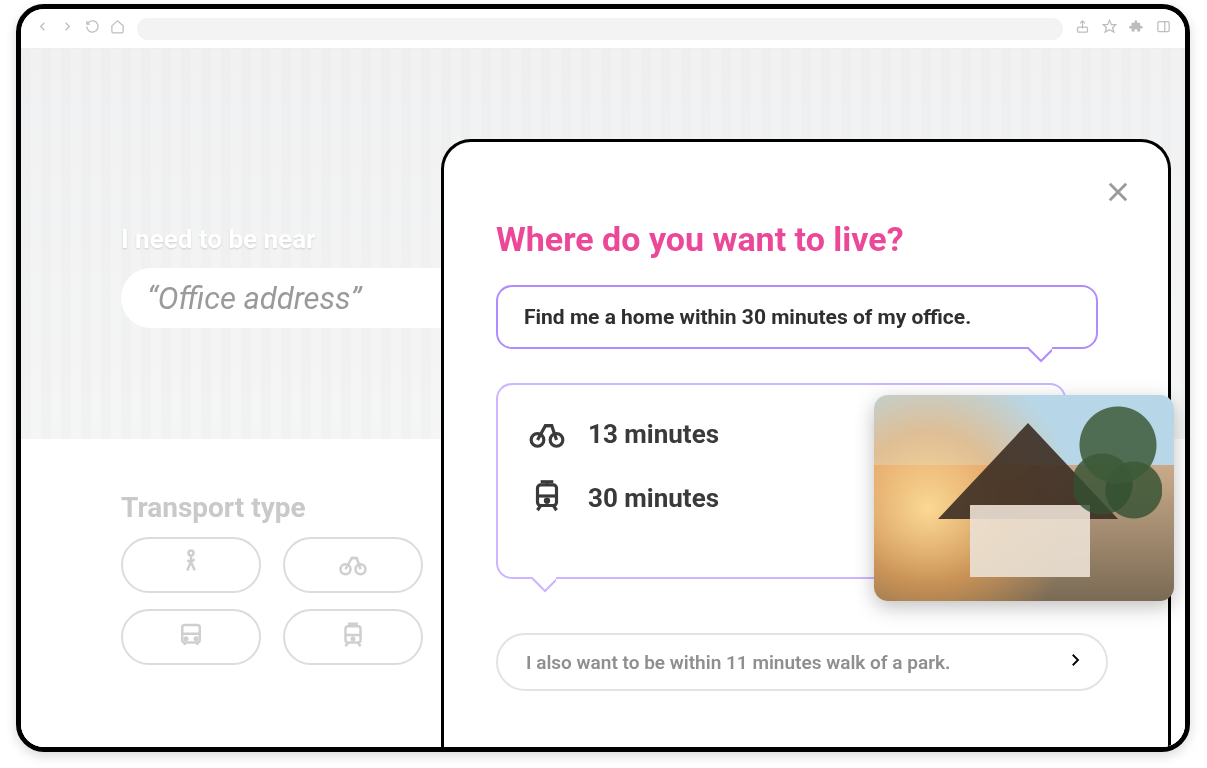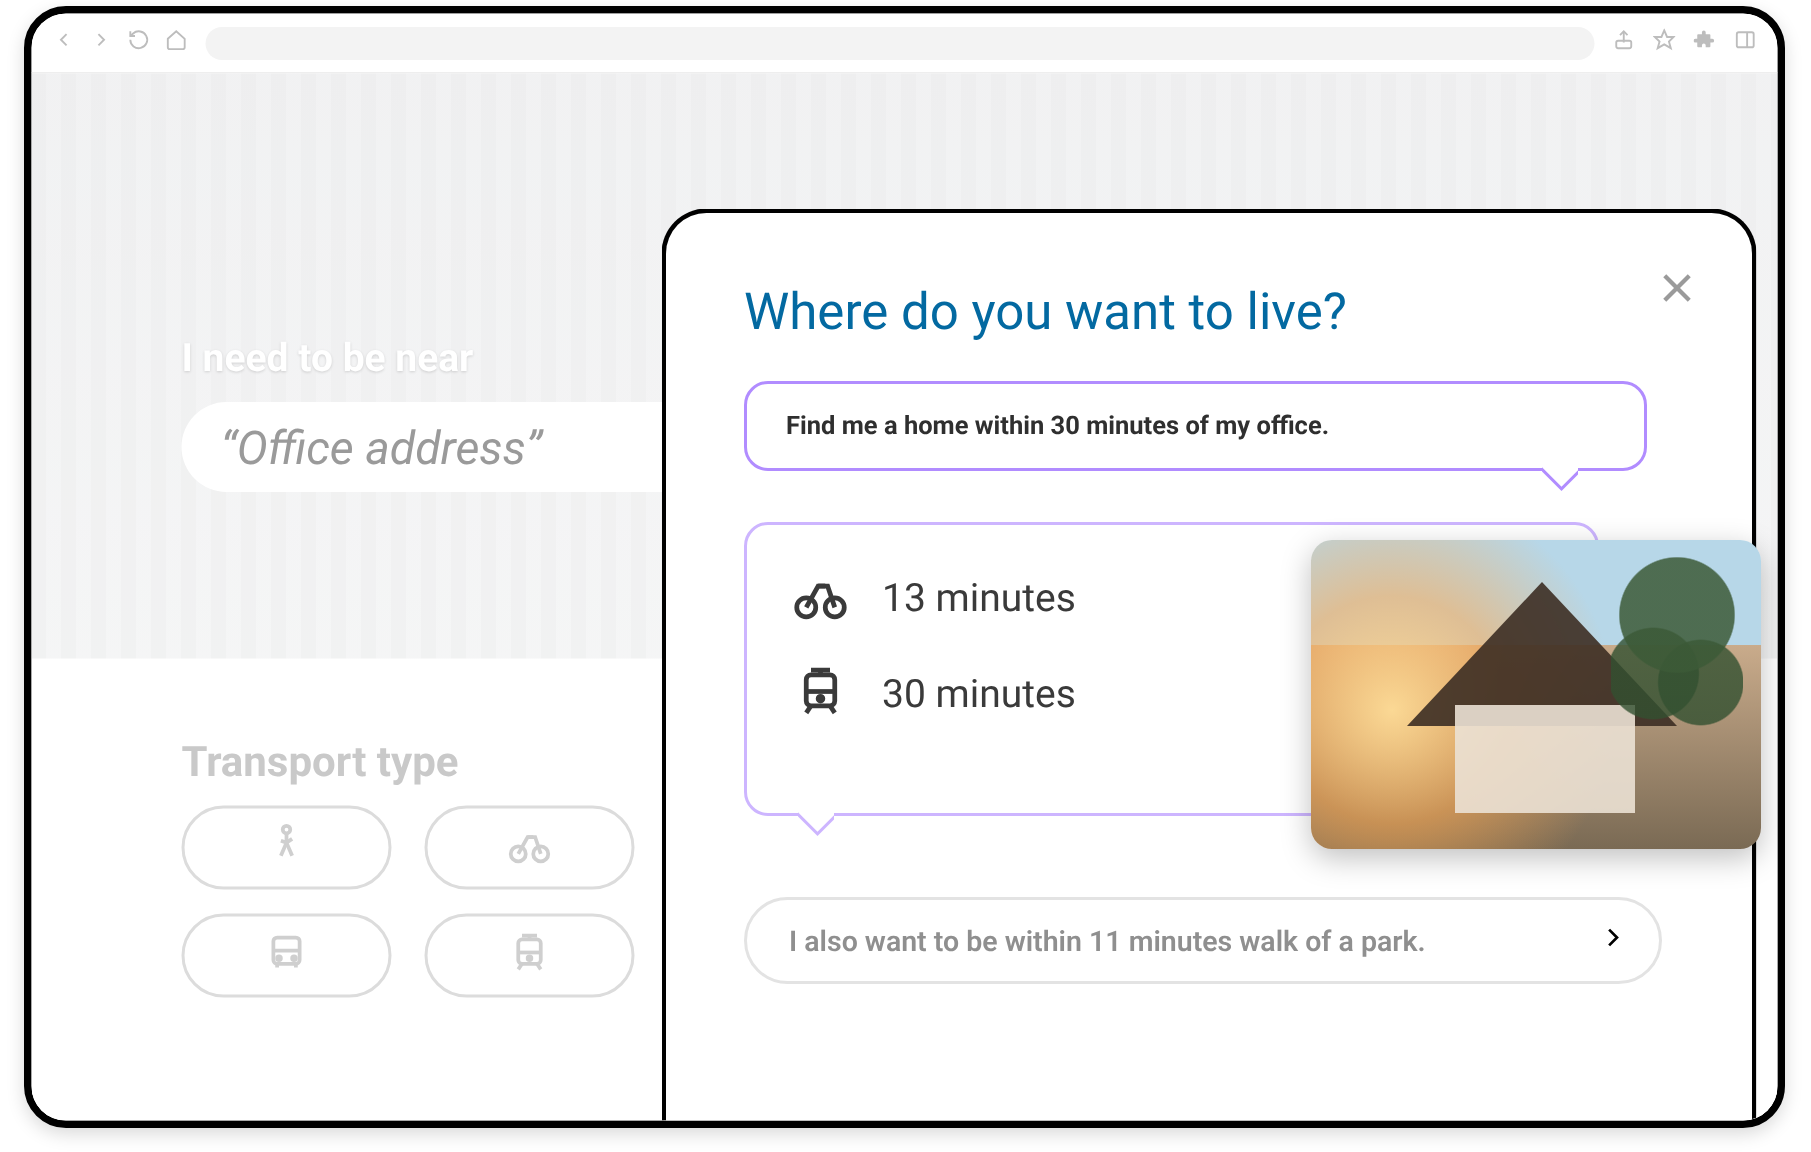--- a/index.html
+++ b/index.html
@@ -110,35 +110,36 @@
     border-top-left-radius: 30px;
     border-top-right-radius: 30px;
     border-bottom: none;
     padding: 46px 52px 0 52px;
   }
   .modal-close {
     position:absolute; right:36px; top:36px;
     width:28px; height:28px; color:#9a9a9a; cursor:pointer;
   }
   .modal-title {
-    font-size:34px; font-weight:400; color:#0369a1;
+    font-size:34px; font-weight:700; color:#ec4899;
     margin-bottom:26px;
+    margin-top:31px;
   }
 
   
   .bubble-user {
     position:relative;
     border:2px solid #b18cff;
     border-radius:16px;
     padding:18px 26px;
     width: 602px;
     margin-bottom:34px;
   }
   .bubble-user .txt {
-    font-size:17px; font-weight:700; color:#2f2f2f;
+    font-size:21px; font-weight:700; color:#2f2f2f;
   }
   .bubble-user .tail {
     position:absolute; right:44px; bottom:-16px;
     width:24px; height:18px; overflow:hidden;
   }
   .bubble-user .tail::before{
     content:""; position:absolute; left:0; top:-14px;
     width:22px; height:22px;
     border:2px solid #b18cff;
     transform: rotate(45deg);
@@ -171,21 +172,21 @@
     background:#fff;
   }
   .travel-row {
     display:flex; align-items:center; gap:22px;
     margin-bottom:22px;
     color:#3a3a3a;
   }
   .travel-row:last-child{ margin-bottom:0;}
   .travel-row svg{ width:38px; height:38px; stroke:#3a3a3a; }
   .travel-row .val{
-    font-size:26px; font-weight:400;
+    font-size:26px; font-weight:700;
   }
 
   
   .listing-image {
     position:absolute;
     right: -110px; top: 10px;
     width: 300px; height: 206px;
     border-radius: 14px;
     box-shadow: 0 6px 20px rgba(0,0,0,0.25);
     overflow:hidden;

